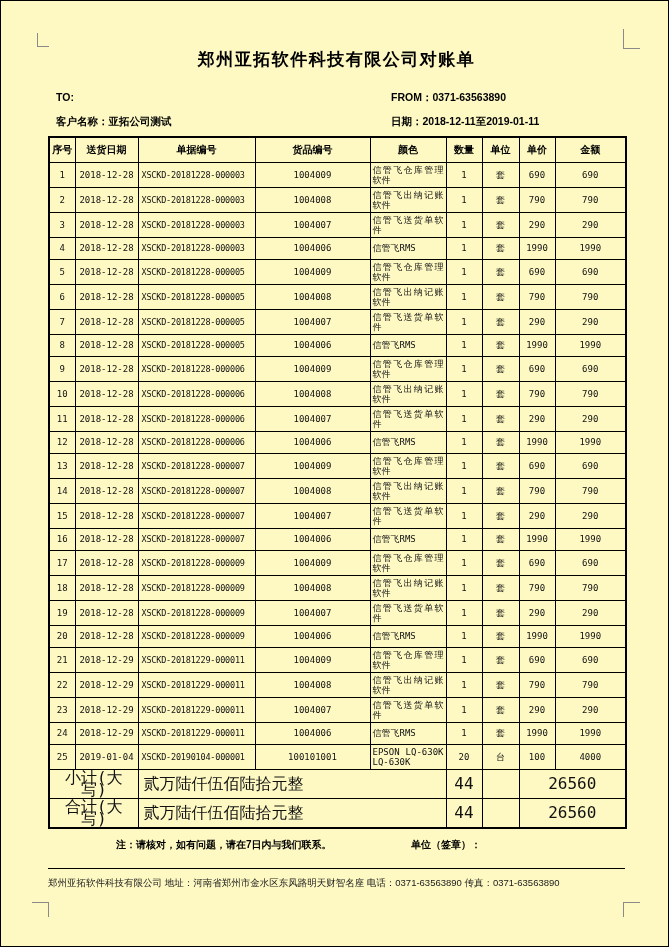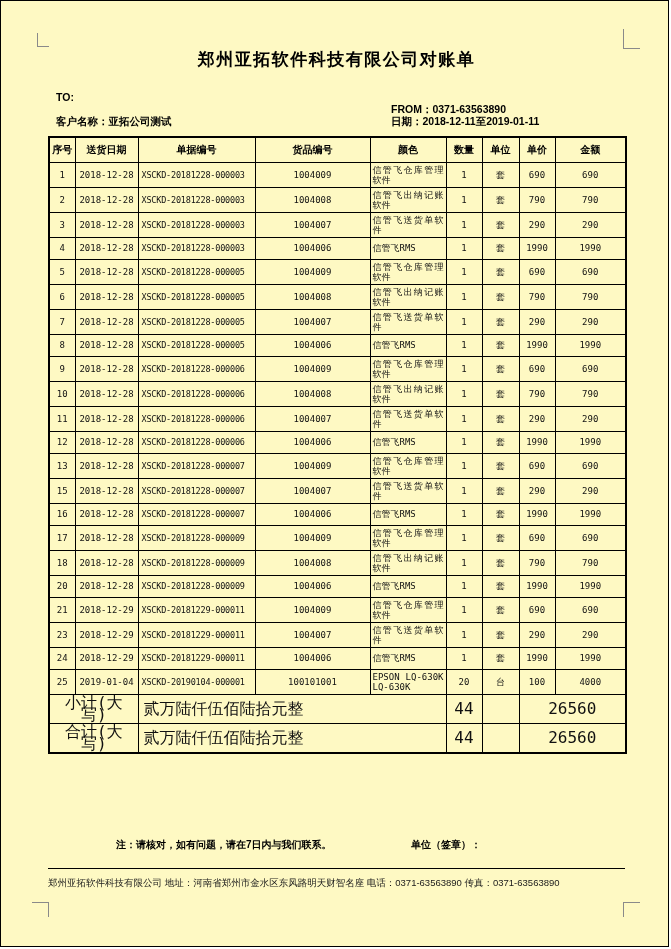--- a/index.html
+++ b/index.html
@@ -15,21 +15,21 @@
   .crop.br { left:622px; top:901px; width:17px; height:15px; border-top:1px solid #8a8a8a; border-left:1px solid #8a8a8a; }
 
   .content { position:absolute; left:47px; top:0; width:577px; height:947px; }
 
   .title { position:absolute; top:47px; left:0; width:100%; text-align:center;
            font-size:17px; font-weight:bold; letter-spacing:1.5px; color:#000;
            font-family:"Liberation Sans", sans-serif; }
 
   .meta { position:absolute; font-size:10.5px; font-weight:bold; color:#000; white-space:nowrap; }
   .meta-to   { top:90px;  left:8px; }
-  .meta-from { top:90px;  left:343px;margin-top:12px; }
+  .meta-from { top:90px;  left:343px; }
   .meta-cust { top:114px; left:8px; }
   .meta-date { top:114px; left:343px; }
 
   table.stmt { position:absolute; top:135px; left:0; width:577px;
                border-collapse:collapse; table-layout:fixed;
                border:2px solid #000; }
   .stmt th, .stmt td { border:1px solid #000; overflow:hidden; }
   .stmt th { height:25px; font-size:10px; font-weight:bold; text-align:center; color:#000;
              font-family:"Liberation Sans", sans-serif; }
   .stmt td { font-family:"DejaVu Sans Mono","Liberation Mono", monospace;
@@ -232,20 +232,31 @@
     <td class="c-date">2018-12-28</td>
     <td class="c-doc">XSCKD-20181228-000007</td>
     <td class="c-item">1004009</td>
     <td class="c-color">信管飞仓库管理软件</td>
     <td class="c-qty">1</td>
     <td class="c-unit">套</td>
     <td class="c-price">690</td>
     <td class="c-amt">690</td>
   </tr>
           <tr class="data">
+    <td class="c-no">14</td>
+    <td class="c-date">2018-12-28</td>
+    <td class="c-doc">XSCKD-20181228-000007</td>
+    <td class="c-item">1004008</td>
+    <td class="c-color">信管飞出纳记账软件</td>
+    <td class="c-qty">1</td>
+    <td class="c-unit">套</td>
+    <td class="c-price">790</td>
+    <td class="c-amt">790</td>
+  </tr>
+          <tr class="data">
     <td class="c-no">15</td>
     <td class="c-date">2018-12-28</td>
     <td class="c-doc">XSCKD-20181228-000007</td>
     <td class="c-item">1004007</td>
     <td class="c-color">信管飞送货单软件</td>
     <td class="c-qty">1</td>
     <td class="c-unit">套</td>
     <td class="c-price">290</td>
     <td class="c-amt">290</td>
   </tr>
@@ -274,20 +285,31 @@
           <tr class="data">
     <td class="c-no">18</td>
     <td class="c-date">2018-12-28</td>
     <td class="c-doc">XSCKD-20181228-000009</td>
     <td class="c-item">1004008</td>
     <td class="c-color">信管飞出纳记账软件</td>
     <td class="c-qty">1</td>
     <td class="c-unit">套</td>
     <td class="c-price">790</td>
     <td class="c-amt">790</td>
+  </tr>
+          <tr class="data">
+    <td class="c-no">19</td>
+    <td class="c-date">2018-12-28</td>
+    <td class="c-doc">XSCKD-20181228-000009</td>
+    <td class="c-item">1004007</td>
+    <td class="c-color">信管飞送货单软件</td>
+    <td class="c-qty">1</td>
+    <td class="c-unit">套</td>
+    <td class="c-price">290</td>
+    <td class="c-amt">290</td>
   </tr>
           <tr class="data">
     <td class="c-no">20</td>
     <td class="c-date">2018-12-28</td>
     <td class="c-doc">XSCKD-20181228-000009</td>
     <td class="c-item">1004006</td>
     <td class="c-color">信管飞RMS</td>
     <td class="c-qty">1</td>
     <td class="c-unit">套</td>
     <td class="c-price">1990</td>
@@ -296,20 +318,31 @@
           <tr class="data">
     <td class="c-no">21</td>
     <td class="c-date">2018-12-29</td>
     <td class="c-doc">XSCKD-20181229-000011</td>
     <td class="c-item">1004009</td>
     <td class="c-color">信管飞仓库管理软件</td>
     <td class="c-qty">1</td>
     <td class="c-unit">套</td>
     <td class="c-price">690</td>
     <td class="c-amt">690</td>
+  </tr>
+          <tr class="data">
+    <td class="c-no">22</td>
+    <td class="c-date">2018-12-29</td>
+    <td class="c-doc">XSCKD-20181229-000011</td>
+    <td class="c-item">1004008</td>
+    <td class="c-color">信管飞出纳记账软件</td>
+    <td class="c-qty">1</td>
+    <td class="c-unit">套</td>
+    <td class="c-price">790</td>
+    <td class="c-amt">790</td>
   </tr>
           <tr class="data">
     <td class="c-no">23</td>
     <td class="c-date">2018-12-29</td>
     <td class="c-doc">XSCKD-20181229-000011</td>
     <td class="c-item">1004007</td>
     <td class="c-color">信管飞送货单软件</td>
     <td class="c-qty">1</td>
     <td class="c-unit">套</td>
     <td class="c-price">290</td>

